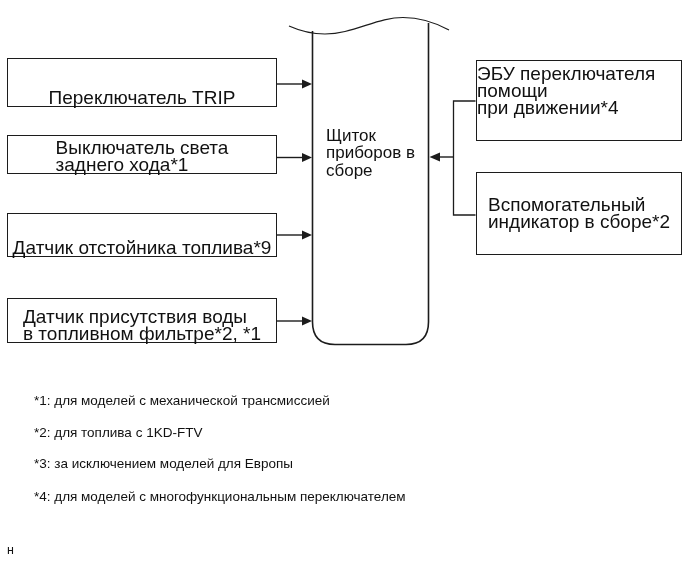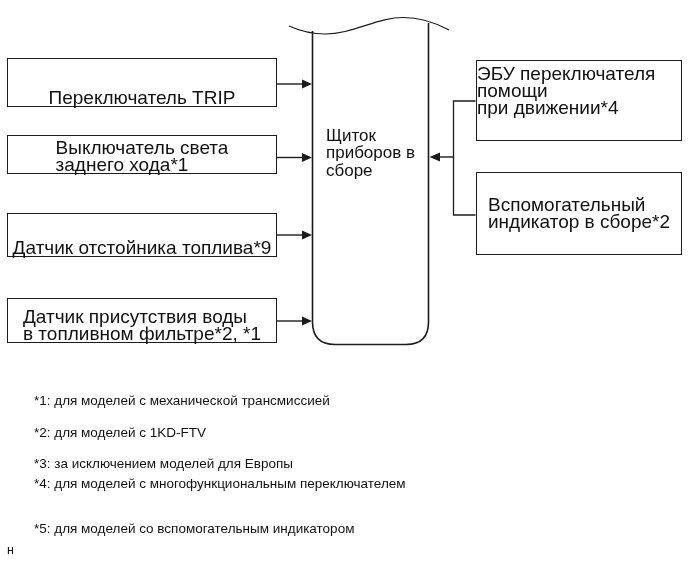--- a/index.html
+++ b/index.html
@@ -98,20 +98,19 @@
   <div class="box right-box" style="top:60px;height:81px">
     <span>ЭБУ переключателя помощи
 при движении*4</span>
   </div>
   <div class="box right-box" style="top:172px;height:83px">
     <span>Вспомогательный
 индикатор в сборе*2</span>
   </div>
 
   <div class="footnote" style="top:393px">*1: для моделей с механической трансмиссией</div>
-  <div class="footnote" style="top:425px">*2: для моделей с 1KD-FTV</div>
+  <div class="footnote" style="top:425px">*2: для топлива с 1KD-FTV</div>
   <div class="footnote" style="top:456px">*3: за исключением моделей для Европы</div>
-  <div class="footnote" style="top:476px">*4: для моделей с многофункциональным переключателем</div>
-  <div class="footnote" style="top:521px">*5: для моделей со вспомогательным индикатором</div>
+  <div class="footnote" style="top:489px">*4: для моделей с многофункциональным переключателем</div>
 
   <div class="corner-char">н</div>
 
 </div>
 
 </body></html>

